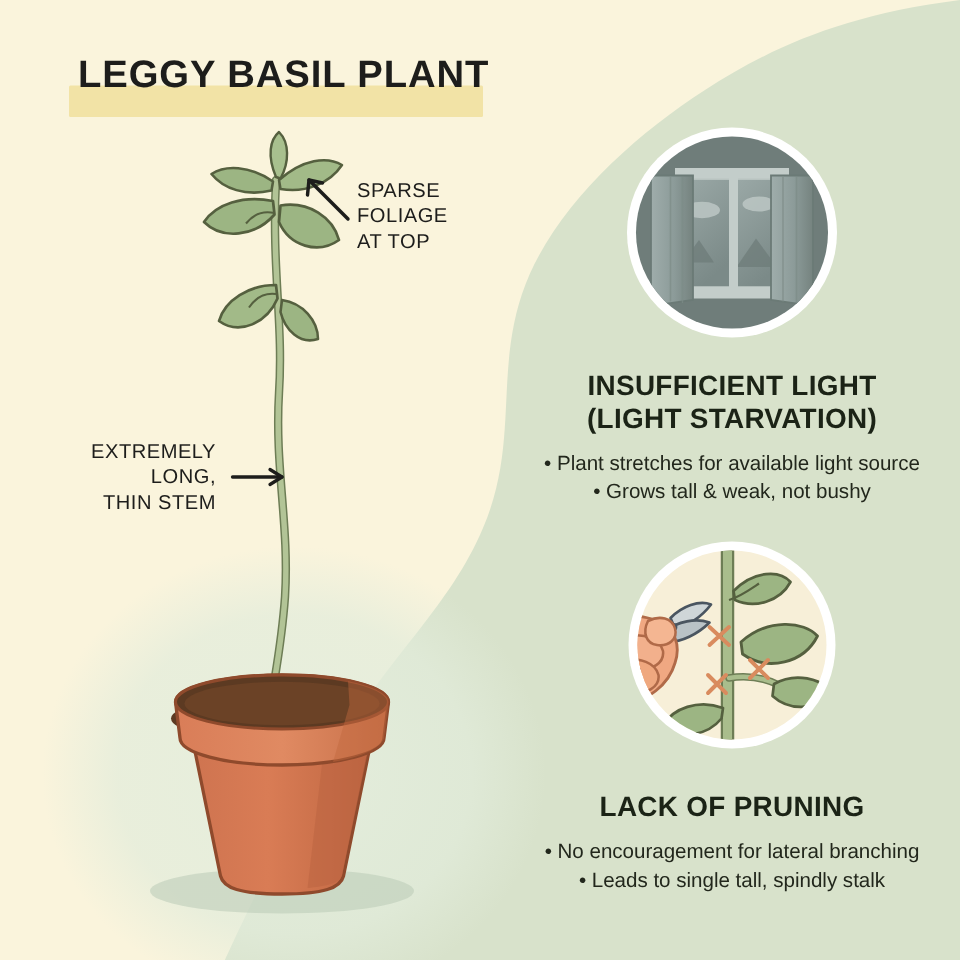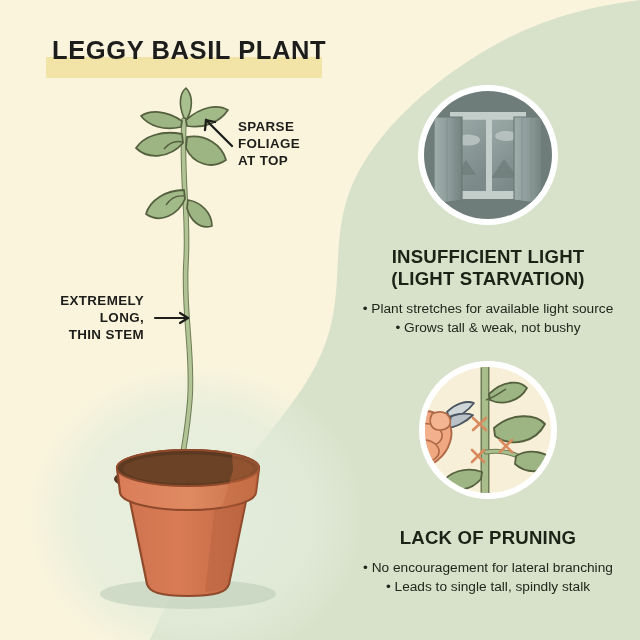--- a/index.html
+++ b/index.html
@@ -46,21 +46,21 @@
     letter-spacing: 0.6px;
     color: #1d1d1b;
     white-space: nowrap;
     line-height: 1;
   }
 
   
   .annotation {
     position: absolute;
     font-size: 13.4px;
-    font-weight: bold;
+    font-weight: normal;
     line-height: 1.28;
     letter-spacing: 0.35px;
     color: #1d1d1b;
     white-space: pre-line;
     pointer-events: auto;
   }
   #anno-sparse {
     left: 238px;
     top: 118px;
     text-align: left;

